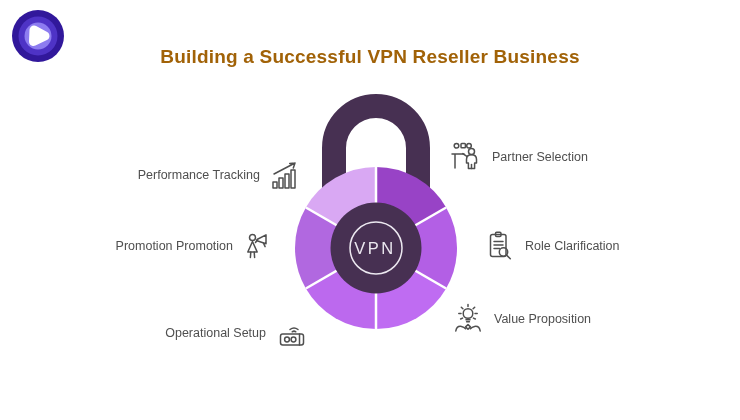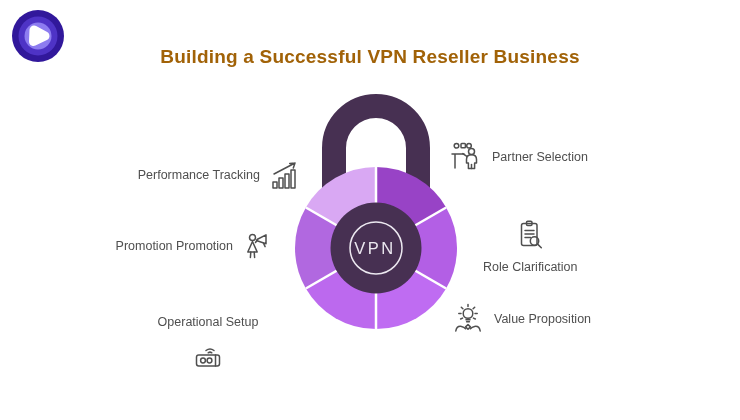--- a/index.html
+++ b/index.html
@@ -16,34 +16,34 @@
     margin:0; text-align:center;
     font-size:19px; font-weight:700; color:#a16207;
     letter-spacing:0.2px;
   }
   .lock{position:absolute; left:288px; top:88px; width:176px; height:250px;}
   .item{
     position:absolute; height:36px;
     display:flex; align-items:center; gap:10px;
     color:#4f4f4f; font-size:12.5px; white-space:nowrap;
   }
-  .item.right-side{justify-content:center;}
+  .item.right-side{justify-content:flex-start;}
   .item.left-side{justify-content:flex-end; width:200px;}
   .item .label{line-height:1;}
   .icon{width:32px; height:32px; flex:0 0 auto;}
   .icon path, .icon rect, .icon circle, .icon line, .icon polyline{
     fill:none; stroke:#4f4f4f; stroke-width:1.5;
     stroke-linecap:round; stroke-linejoin:round;
   }
   
   #item-0{top:157px; left:102px;}
   #item-1{top:139px; left:450px;}
   #item-2{top:228px; left:75px;}
-  #item-3{top:228px; left:483px;flex-direction:column;}
-  #item-4{top:334px; left:108px;flex-direction:column;}
+  #item-3{top:228px; left:483px;}
+  #item-4{top:315px; left:108px;}
   #item-5{top:301px; left:452px;}
 </style>
 </head>
 <body>
 
 <div class="stage">
 
   <svg class="logo" viewBox="0 0 52 52">
     <circle cx="26" cy="26" r="26" fill="#31189b"></circle>
     <circle cx="26" cy="26" r="19.5" fill="#4e33c6"></circle>

